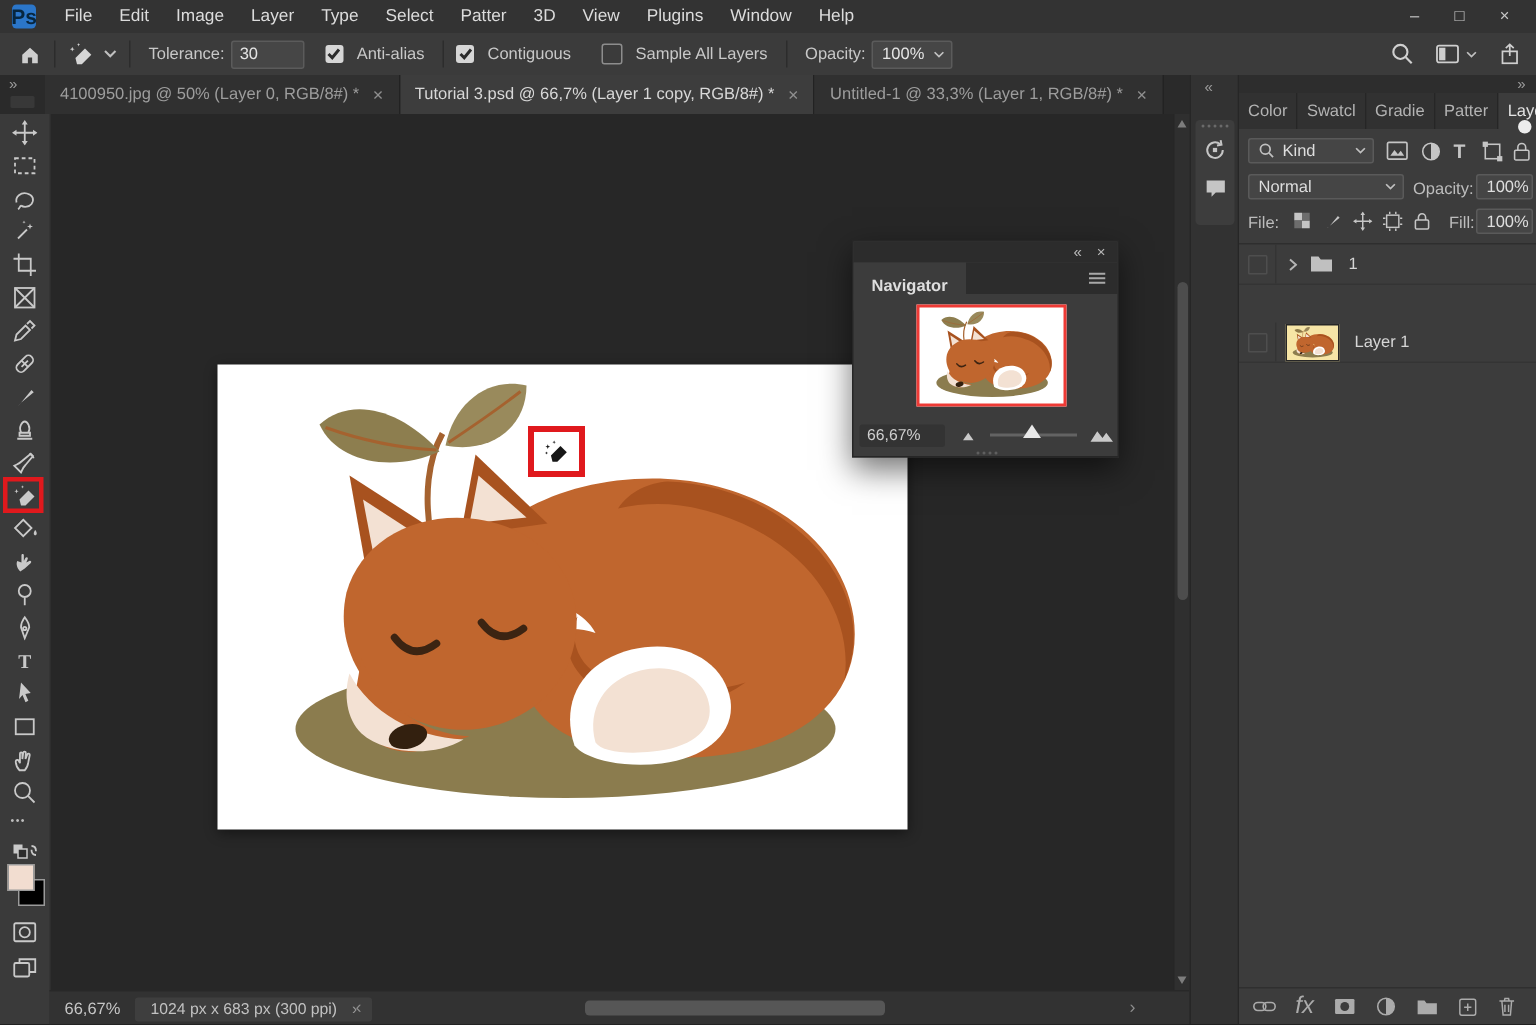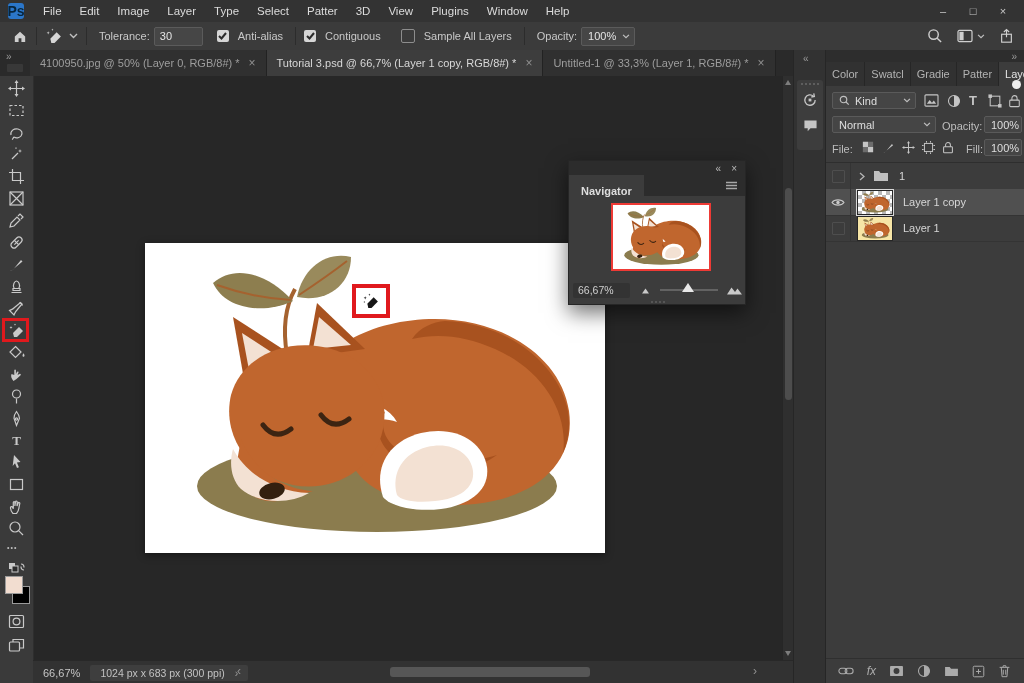--- a/index.html
+++ b/index.html
@@ -78,21 +78,21 @@
   .thumb{width:34px;height:23px;margin-left:6px;flex:none;overflow:hidden;position:relative;border:1px solid #262626;}
   .thumb.sel{outline:1px solid #d8d8d8;}
   .checker{background-image:
       linear-gradient(45deg,#b9b9b9 25%,transparent 25%,transparent 75%,#b9b9b9 75%),
       linear-gradient(45deg,#b9b9b9 25%,#ffffff 25%,#ffffff 75%,#b9b9b9 75%);
       background-size:8px 8px;background-position:0 0,4px 4px;background-color:#fff;}
   .layer-name{margin-left:10px;color:#d6d6d6;font-size:11px;white-space:nowrap;}
   .rp-bottom{position:absolute;left:0;top:608px;width:199px;height:25px;border-top:1px solid #2f2f2f;
              display:flex;align-items:center;justify-content:flex-end;gap:13px;padding-right:14px;box-sizing:border-box;}
   .rp-bottom svg{stroke:#ababab;fill:none;stroke-width:1.2;}
-  .fx-text{color:#ababab;font-size:12px;font-style:italic;}
+  .fx-text{color:#ababab;font-size:16px;font-style:italic;}
   
   .navigator{left:568px;top:160px;width:178px;height:145px;background:#3c3c3c;border:1px solid #262626;
              box-shadow:0 8px 20px rgba(0,0,0,.55);z-index:40;box-sizing:border-box;}
   .nav-title{height:14px;background:#2c2c2c;display:flex;align-items:center;justify-content:flex-end;gap:10px;padding-right:8px;
              color:#b9b9b9;font-size:10px;}
   .nav-tabs{height:21px;background:#2c2c2c;display:flex;align-items:stretch;}
   .nav-tab{background:#3c3c3c;color:#dedede;font-size:11px;font-weight:bold;display:flex;align-items:center;padding:16px 12px;}
   .nav-thumb{position:absolute;left:42px;top:42px;width:100px;height:68px;background:#fff;border:2px solid #ee3a35;box-sizing:border-box;}
   .nav-bottom{position:absolute;left:0;top:118px;width:100%;height:22px;display:flex;align-items:center;}
   .nav-zoom{margin-left:4px;width:52px;height:15px;background:#333;border-radius:2px;color:#cfcfcf;font-size:10.5px;
@@ -607,34 +607,20 @@
             <path d="M1 1l4 3.5L1 8" stroke="#b5b5b5" fill="none" stroke-width="1.3"></path>
           </svg>
       </span>
       <span class="ic" style="margin-left:8px">
         <svg width="16" height="12" viewBox="0 0 16 12">
             <path d="M1 1h5l1.5 2H15v8H1z" fill="#c0c0c0"></path>
           </svg>
       </span>
       <span class="layer-name">1</span>
     </div>
-    <div class="layer-row selected" style="top:139px">
-      <span class="eye-cell">
-        <svg width="14" height="9" viewBox="0 0 14 9">
-            <path d="M1 4.5C3.5 1 10.5 1 13 4.5 10.5 8 3.5 8 1 4.5z" stroke="#c9c9c9" fill="none" stroke-width="1.1"></path>
-            <circle cx="7" cy="4.5" r="1.7" fill="#c9c9c9"></circle>
-          </svg>
-      </span>
-      <span class="thumb checker sel">
-        <svg width="34" height="23" viewBox="0 0 460 310" preserveAspectRatio="xMidYMid meet">
-            <use href="#fox-art"></use>
-          </svg>
-      </span>
-      <span class="layer-name">Layer 1 copy</span>
-    </div>
     <div class="layer-row" style="top:165px">
       <span class="eye-cell">
           <span class="eye-empty"></span>
         </span>
       <span class="thumb" style="background:#f6e5a6">
         <svg width="34" height="23" viewBox="0 0 460 310" preserveAspectRatio="xMidYMid meet">
             <use href="#fox-art"></use>
           </svg>
       </span>
       <span class="layer-name">Layer 1</span>

